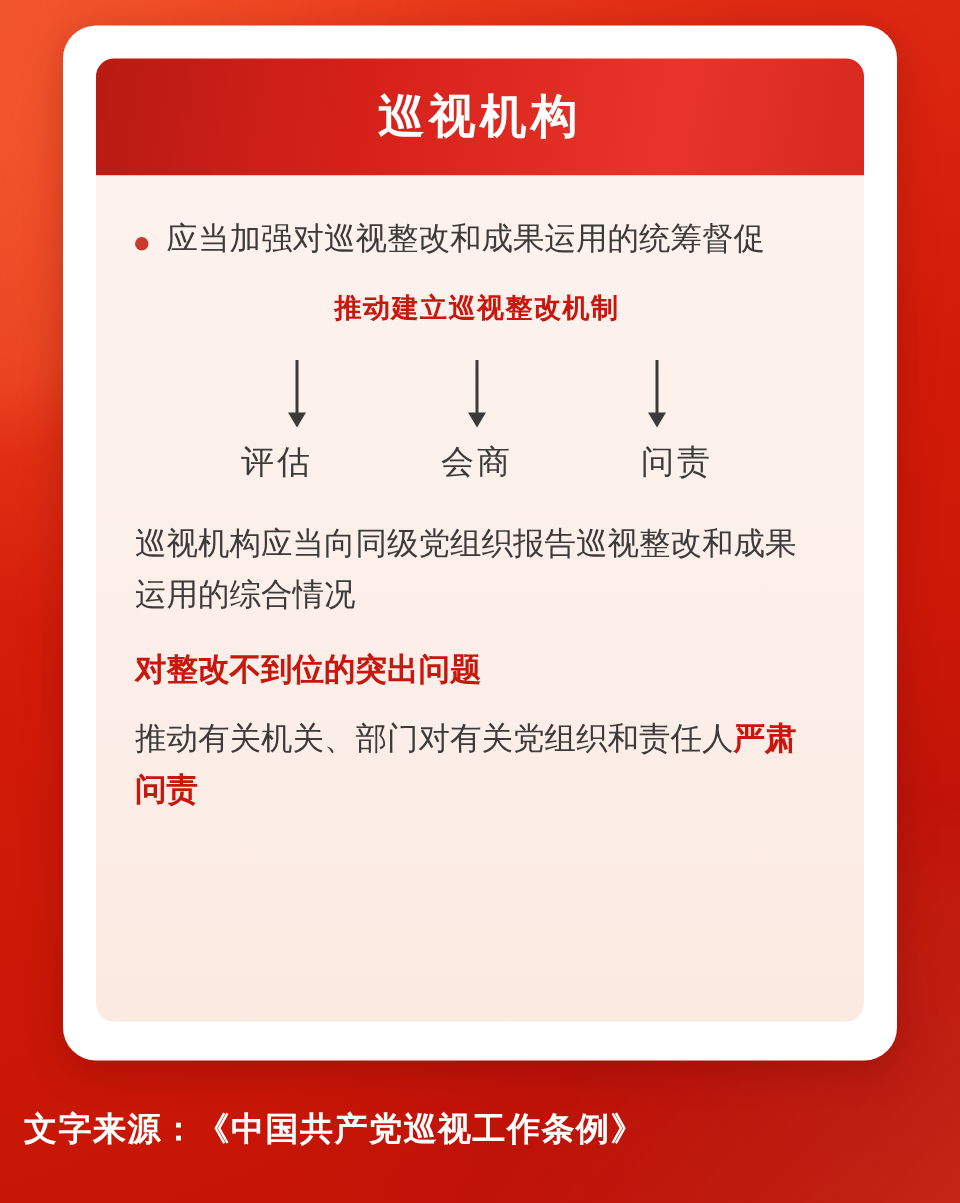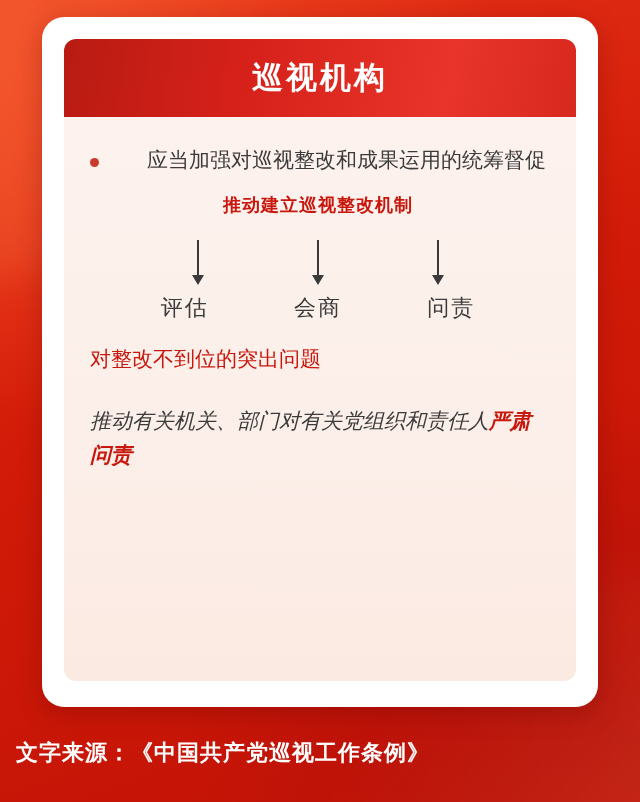--- a/index.html
+++ b/index.html
@@ -74,21 +74,20 @@
     color: #3b3b3b;
     font-size: 21px;
     line-height: 1.62;
     overflow: hidden;
   }
 
   .bullet-row {
     display: flex;
     align-items: flex-start;
     gap: 12px;
-    text-align: right;
   }
   .bullet-dot {
     width: 9px; height: 9px;
     border-radius: 50%;
     background: #c93a2a;
     margin-top: 15px;
     flex: 0 0 auto;
   }
   .bullet-text { flex: 1 1 auto; }
 
@@ -135,25 +134,25 @@
     font-size: 22px;
     color: #3b3b3b;
   }
   .arrow-label { min-width: 70px; text-align: center; letter-spacing: 2px; }
 
   .para {
     margin-top: 20px;
   }
   .highlight-left {
     color: #c8170d;
-    font-weight: normal;
+    font-weight: bold;
     margin-top: 16px;
     font-size: 21px;
   }
-  .para-last { margin-top: 28px; font-style: italic; }
+  .para-last { margin-top: 12px; }
   .inline-red { color: #c8170d; font-weight: bold; }
 
   .source {
     position: absolute;
     left: 16px; right: 0;
     top: 738px;
     color: #ffffff;
     font-size: 22px;
     font-weight: bold;
     letter-spacing: 1px;
@@ -185,20 +184,21 @@
       <span class="arrow"></span>
       <span class="arrow"></span>
     </div>
 
     <div class="arrow-labels">
       <span class="arrow-label">评估</span>
       <span class="arrow-label">会商</span>
       <span class="arrow-label">问责</span>
     </div>
 
+    <div class="para">巡视机构应当向同级党组织报告巡视整改和成果运用的综合情况</div>
 
     <div class="highlight-left">对整改不到位的突出问题</div>
 
     <div class="para-last"><span>推动有关机关、部门对有关党组织和责任人</span><span class="inline-red">严肃问责</span></div>
 
   </div>
 </div>
 
 <div class="source">文字来源：《中国共产党巡视工作条例》</div>
 

